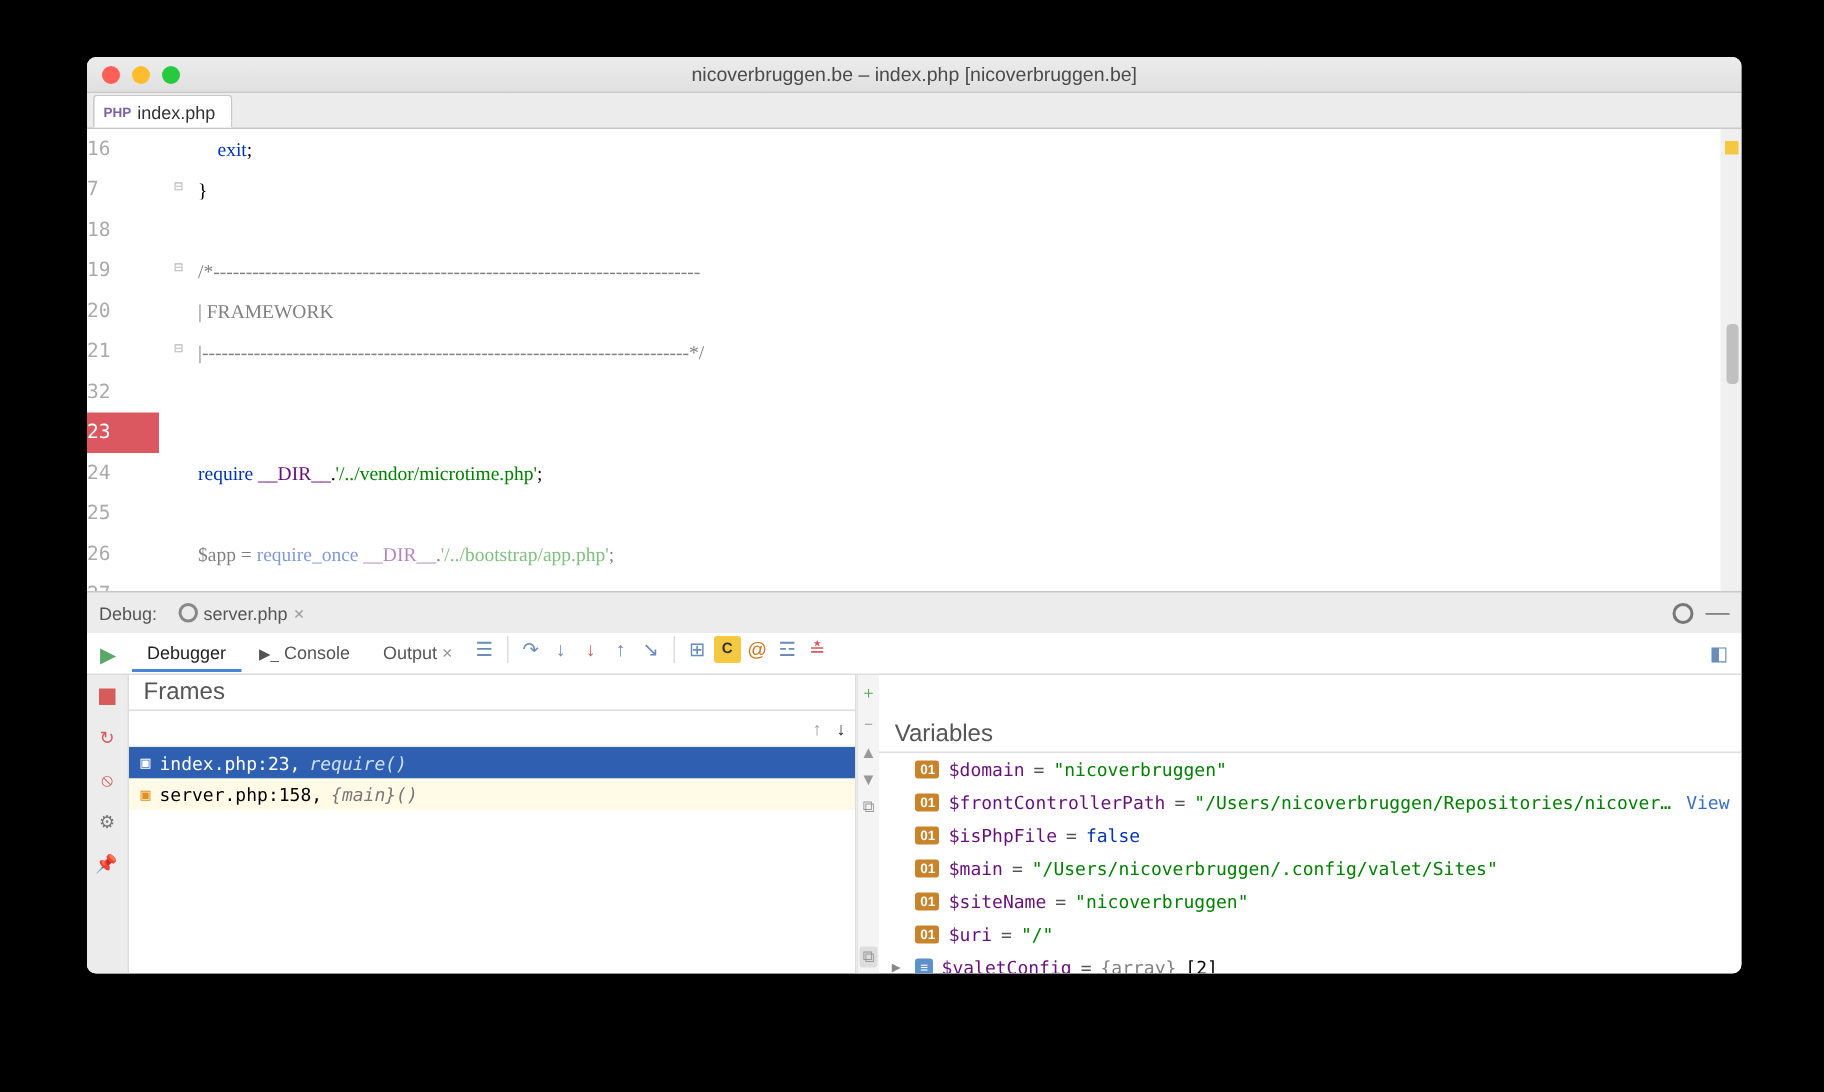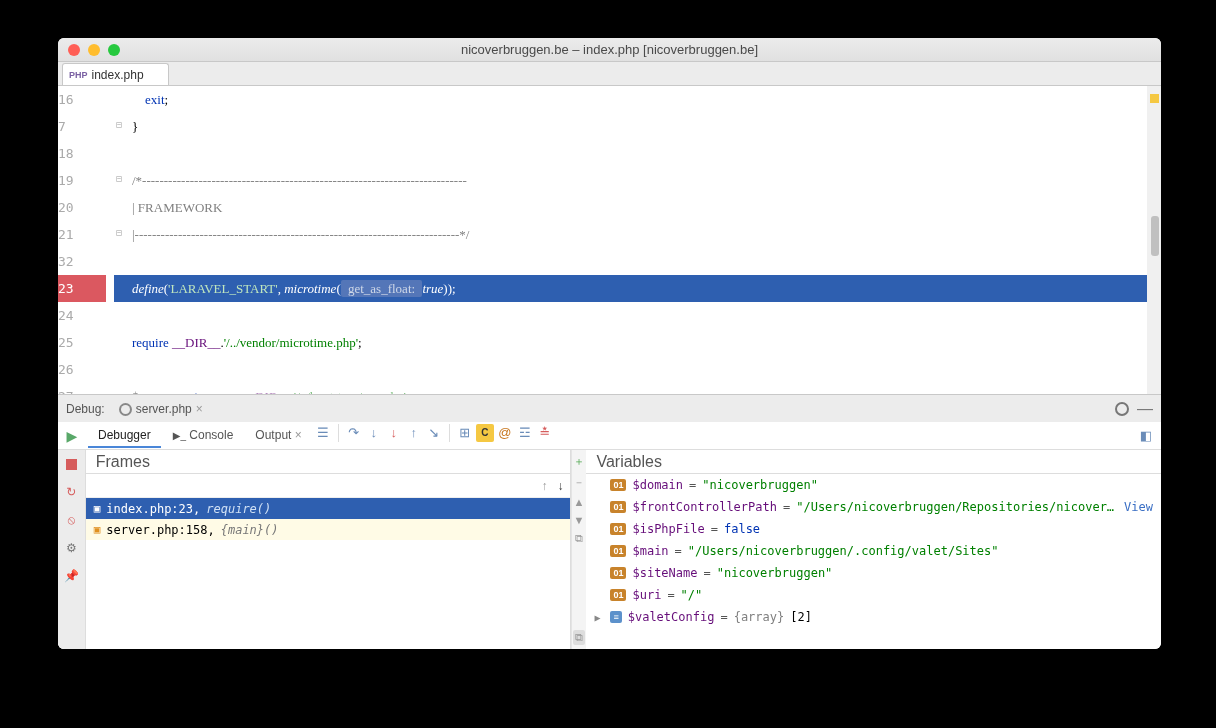--- a/index.html
+++ b/index.html
@@ -4,40 +4,40 @@
 <style>
 * { margin:0; padding:0; box-sizing:border-box; }
 body { background:#000; width:1216px; height:728px; font-family:-apple-system,BlinkMacSystemFont,"Segoe UI",sans-serif; font-size:12px; overflow:hidden; }
 .win { position:absolute; left:58px; top:38px; width:1103px; height:611px; background:#f2f2f2; border-radius:6px; box-shadow:0 10px 40px rgba(0,0,0,.5); display:flex; flex-direction:column; overflow:hidden; }
 .titlebar { height:24px; background:linear-gradient(#ececec,#e0e0e0); border-bottom:1px solid #c8c8c8; display:flex; align-items:center; position:relative; }
 .traffic { display:flex; gap:8px; margin-left:10px; }
 .dot { width:12px; height:12px; border-radius:50%; }
 .red{background:#ff5f56}.yellow{background:#ffbd2e}.green{background:#27c93f}
 .title { position:absolute; left:0; right:0; text-align:center; color:#4a4a4a; font-size:13px; pointer-events:none; }
 .tabbar { height:24px; background:#ececec; border-bottom:1px solid #c8c8c8; display:flex; align-items:flex-end; padding-left:4px; }
-.ftab { height:22px; background:#fff; border:1px solid #c8c8c8; border-bottom:none; padding:0 24px 0 6px; display:flex; align-items:center; gap:4px; font-size:12px; color:#333; border-radius:3px 3px 0 0; }
+.ftab { height:22px; background:#fff; border:1px solid #c8c8c8; border-bottom:none; padding:0 10px 0 6px; display:flex; align-items:center; gap:4px; font-size:12px; color:#333; border-radius:3px 3px 0 0; }
 .phpico { color:#7b61a3; font-size:9px; font-weight:bold; }
 .editor { flex:0 0 308px; display:flex; background:#fff; font-family:Menlo,Consolas,monospace; font-size:13px; position:relative; overflow:hidden; }
 .gut { width:56px; background:#fff; padding-right:8px; color:#aaa; user-select:none; position:relative; }
 .gut .ln { height:27px; line-height:27px; }
 .fold { position:absolute; left:56px; width:14px; top:0; bottom:0; background:#fff; }
 .fold .m { position:absolute; left:2px; color:#bbb; font-size:10px; }
 .code { flex:1; position:relative;font-family:Liberation Serif, serif; }
 .cl { height:27px; line-height:27px; white-space:pre; padding-left:18px; }
 .hl { background:#2e5fb0; color:#fff; }
 .kw{color:#0033b3}.str{color:#008000}.com{color:#808080}.fn{color:#000}.it{font-style:italic}.const{color:#660e7a}
 .param{background:#e8e8e8;color:#808080;padding:1px 4px;border-radius:2px}
 .hl .kw,.hl .fn{color:#fff;font-style:italic}.hl .str{color:#bfe6bf}.hl .param{background:#5476b8;color:#cfd8e8}
 .sbar { position:absolute; right:0; top:0; width:14px; height:100%; background:#f0f0f0; }
 .sq { position:absolute; right:2px; top:8px; width:9px; height:9px; background:#f5c842; }
 .sbart { position:absolute; right:2px; top:130px; width:8px; height:40px; background:#c0c0c0; border-radius:3px; }
 
 .dbgbar { height:28px; background:#ececec; border-top:1px solid #c8c8c8; display:flex; align-items:center; padding:0 8px; gap:8px; }
 .dbgbar .lab{color:#555}
-.dbgtab { display:flex; align-items:flex-end; gap:4px; padding:3px 6px; color:#555; }
+.dbgtab { display:flex; align-items:flex-start; gap:4px; padding:3px 6px; color:#555; }
 .bug{width:13px;height:13px;border-radius:50%;background:#888;position:relative}
 .bug::before{content:"";position:absolute;left:2px;top:2px;width:9px;height:9px;background:#ececec;border-radius:50%}
 .closex{color:#999;cursor:pointer}
 .spacer{flex:1}
 .gear{width:14px;height:14px;border:2px solid #777;border-radius:50%;position:relative}
 
 .dtool { height:28px; background:#fff; border-bottom:1px solid #ddd; display:flex; align-items:center; }
 .dtool .btns { display:flex; gap:2px; padding-left:2px; }
 .tbtn { padding:4px 10px; color:#555; cursor:pointer; border-bottom:2px solid transparent; }
 .tbtn.act { border-bottom:2px solid #4a86d8; color:#222; }
@@ -56,21 +56,21 @@
 .flist { flex:1; font-family:Menlo,monospace; font-size:12px; }
 .frow { height:21px; display:flex; align-items:center; padding:0 8px; gap:6px; }
 .frow.sel { background:#2e5fb0; color:#fff; }
 .frow.sel .it2{color:#cfe0f5}
 .frow.dim { background:#fffbe6; }
 .fico{color:#e09020;font-size:11px}
 .frow.sel .fico{color:#fff}
 .it2{font-style:italic;color:#777}
 .vscroll{width:16px;background:#f4f4f4;border-left:1px solid #e4e4e4;display:flex;flex-direction:column;align-items:center;padding:4px 0;gap:6px;color:#999;font-size:11px}
 
-.vars { flex:1; display:flex; flex-direction:column; }
+.vars { flex:1; display:flex; flex-direction:column;margin-top:28px; }
 .vlist { flex:1; font-family:Menlo,monospace; font-size:12px; overflow:hidden; }
 .vrow { height:22px; display:flex; align-items:center; padding:0 8px; gap:6px; }
 .badge { background:#c8832b; color:#fff; font-size:9px; padding:1px 3px; border-radius:2px; font-family:sans-serif; font-weight:bold; }
 .badge.b{background:#5c91cb}
 .vn{color:#660e7a}.eq{color:#555}.vs{color:#008000}.vb{color:#0033b3}.vo{color:#808080}
 .arr{color:#888;width:10px;font-size:10px}
 .view{color:#3b6fc4;margin-left:4px}
 </style>
 </head>
 <body>
@@ -113,21 +113,20 @@
       <span class="m" style="top:141px">⊟</span>
     </div>
     <div class="code">
       <div class="cl">    <span class="kw">exit</span><span>;</span></div>
       <div class="cl"><span>}</span></div>
       <div class="cl"></div>
       <div class="cl"><span class="com">/*---------------------------------------------------------------------------</span></div>
       <div class="cl"><span class="com">| FRAMEWORK</span></div>
       <div class="cl"><span class="com">|---------------------------------------------------------------------------*/</span></div>
       <div class="cl"></div>
-      <div class="cl hl"><span class="fn it">define</span><span>(</span><span class="str">'LARAVEL_START'</span><span>, </span><span class="fn it">microtime</span><span>(</span><span class="param"> get_as_float: </span><span class="kw">true</span><span>));</span></div>
       <div class="cl"></div>
       <div class="cl"><span class="kw">require </span><span class="const">__DIR__</span><span>.</span><span class="str">'/../vendor/microtime.php'</span><span>;</span></div>
       <div class="cl"></div>
       <div class="cl" style="opacity:.5"><span>$app = </span><span class="kw">require_once </span><span class="const">__DIR__</span><span>.</span><span class="str">'/../bootstrap/app.php'</span><span>;</span></div>
     </div>
     <div class="sbar">
       <div class="sq"></div>
       <div class="sbart"></div>
     </div>
   </div>

